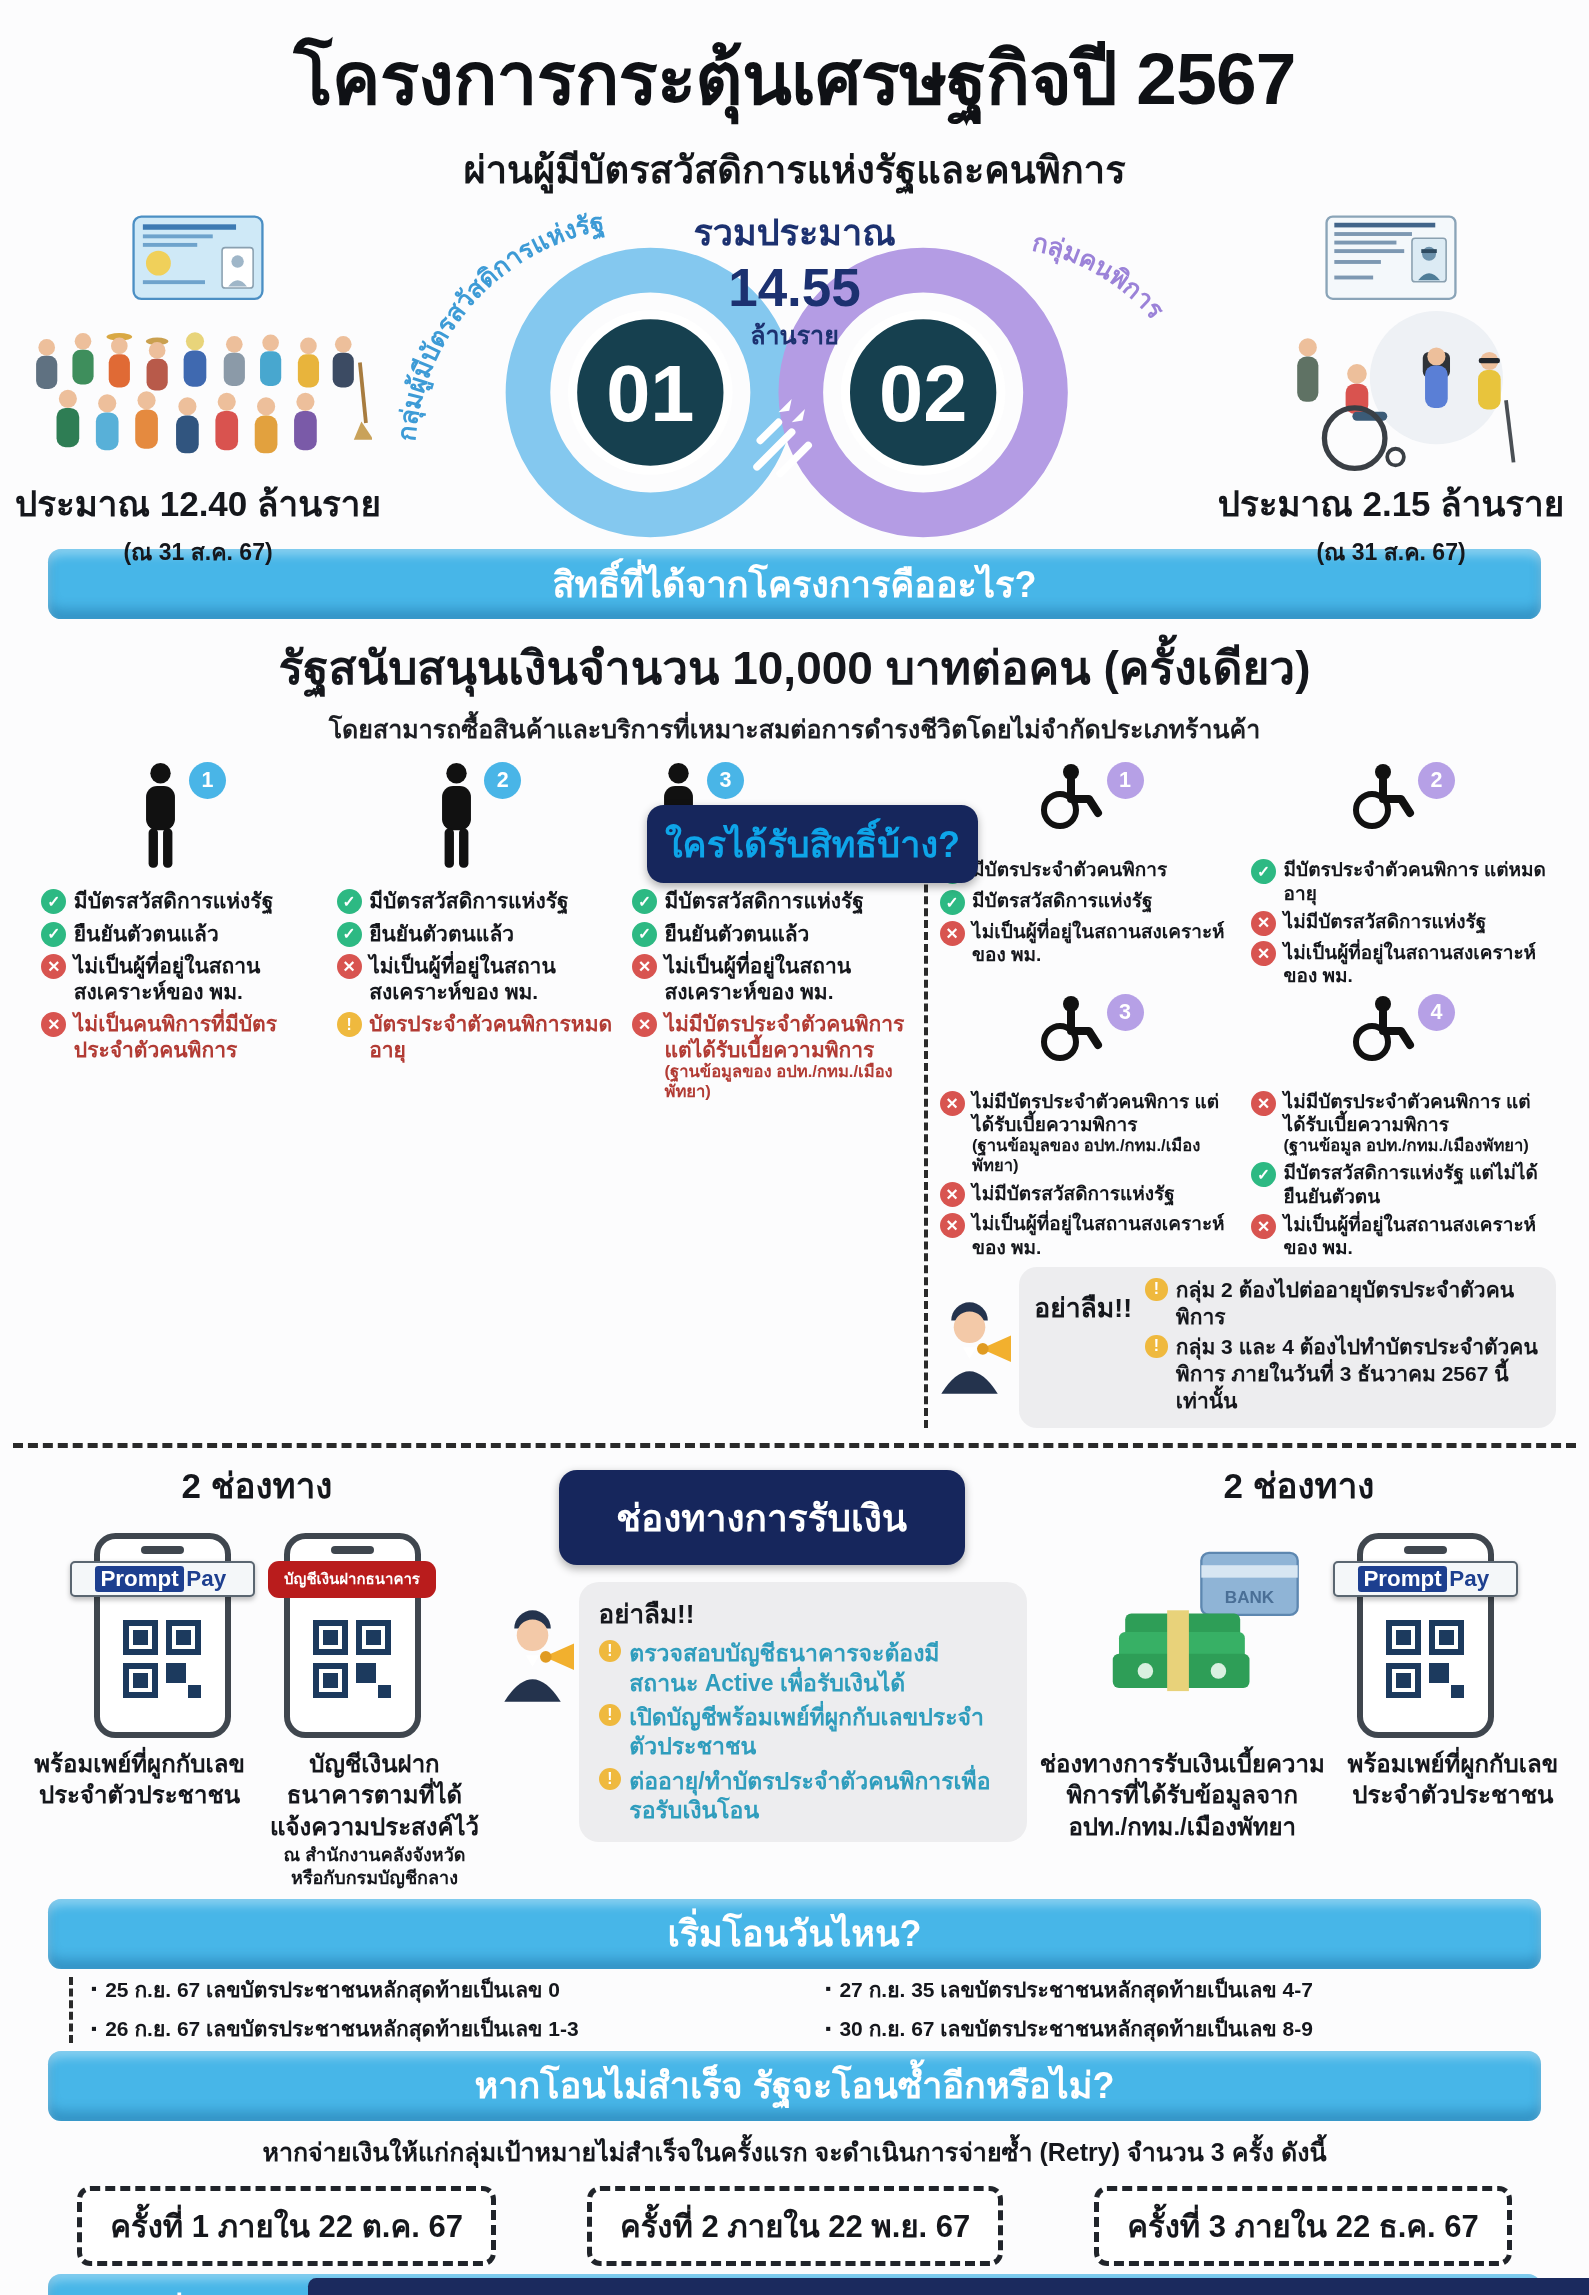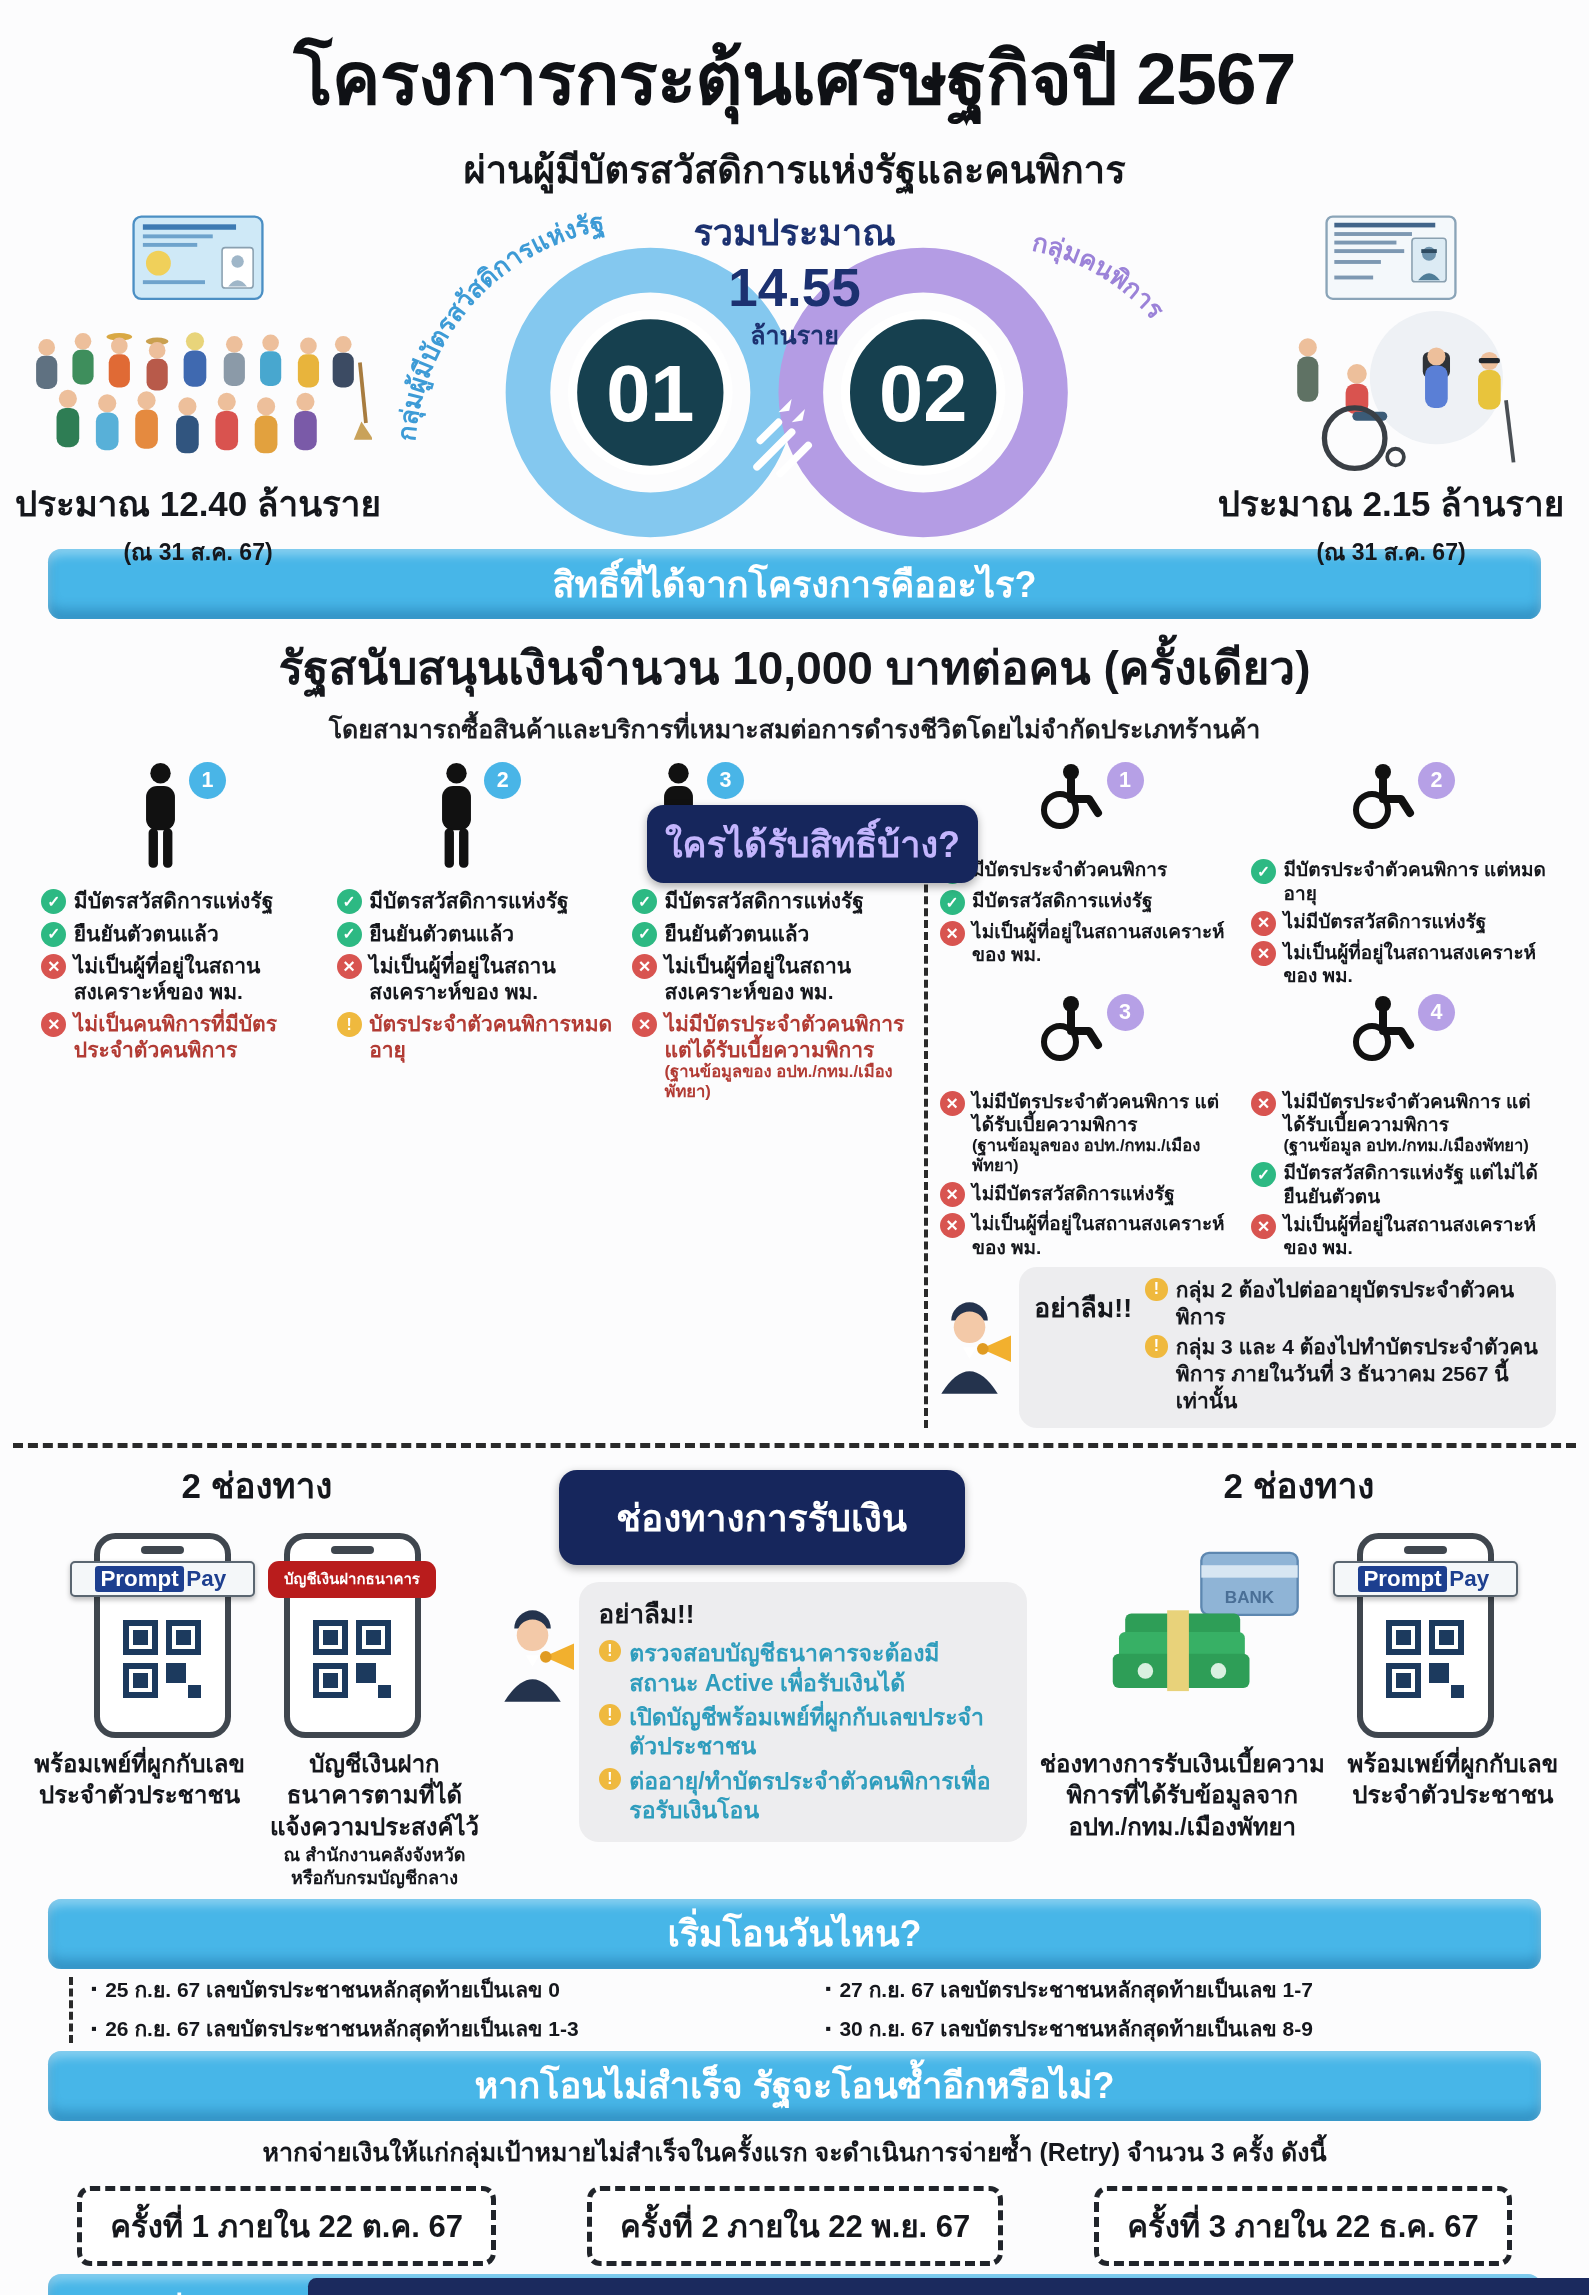--- a/index.html
+++ b/index.html
@@ -46,21 +46,21 @@
   .b-purple{background:#b6a0e6}
   .eglist{list-style:none;margin:5px 0 0;padding:0}
   .egitem{display:flex;gap:7.5px;margin-bottom:6.6px;font-size:21px;font-weight:700;line-height:1.22}
   .ic{flex:0 0 25px;width:25px;height:25px;border-radius:50%;position:relative;margin-top:0.8px}
   .ic::after{position:absolute;inset:0;display:flex;align-items:center;justify-content:center;color:#fff;font-size:15.7px;font-weight:800}
   .ic.check{background:#2db983}.ic.check::after{content:"✓"}
   .ic.cross{background:#d85450}.ic.cross::after{content:"✕"}
   .ic.warn{background:#efb93e}.ic.warn::after{content:"!"}
   .txt .note{display:block;font-size:16.6px;font-weight:700}
   .txt.red{color:#b23b34}
-  .elig-title{position:absolute;left:614px;top:45px;width:331px;height:78px;background:#16265c;border-radius:16.6px;color:#c4b5fd;display:flex;align-items:center;justify-content:center;font-size:36px;font-weight:800;box-shadow:0 3.3px 8.3px rgba(0,0,0,.3);z-index:3}
+  .elig-title{position:absolute;left:614px;top:45px;width:331px;height:78px;background:#16265c;border-radius:16.6px;color:#0ea5e9;display:flex;align-items:center;justify-content:center;font-size:36px;font-weight:800;box-shadow:0 3.3px 8.3px rgba(0,0,0,.3);z-index:3}
   .elig-div{border-left:4.1px dashed #2a2a2a;margin:53px 5px 0}
   .elig-right{flex:1;display:flex;flex-wrap:wrap;align-content:flex-start}
   .egcolw{width:50%;padding:0 6.6px}
   .egcolw .eghead{height:93px}
   .egcolw .egitem{font-size:19px;margin-bottom:5px}
   .reminder-row{width:100%;display:flex;align-items:center;gap:3.3px;margin-top:3.3px}
   .ann{width:83px;height:98px;flex:0 0 auto}
   .rem-box{flex:1;background:#ededef;border-radius:18px;padding:10px 15px;display:flex;gap:13.2px;align-items:flex-start}
   .rem-title{font-size:26.5px;font-weight:800;margin-top:10px;white-space:nowrap}
   .rem-lines{flex:1}
@@ -646,21 +646,21 @@
   <div class="banner small-gap">เริ่มโอนวันไหน?</div>
 
   <div class="dates">
     <div class="dates-div"></div>
     <ul class="sched">
 
         <li>25 ก.ย. 67 เลขบัตรประชาชนหลักสุดท้ายเป็นเลข 0</li>
 
         <li>26 ก.ย. 67 เลขบัตรประชาชนหลักสุดท้ายเป็นเลข 1-3</li>
 
-        <li>27 ก.ย. 67 เลขบัตรประชาชนหลักสุดท้ายเป็นเลข 1-7</li>
+        <li>27 ก.ย. 35 เลขบัตรประชาชนหลักสุดท้ายเป็นเลข 4-7</li>
 
         <li>30 ก.ย. 67 เลขบัตรประชาชนหลักสุดท้ายเป็นเลข 8-9</li>
       </ul>
   </div>
 
   <div class="banner small-gap">หากโอนไม่สำเร็จ รัฐจะโอนซ้ำอีกหรือไม่?</div>
 
   <div class="retry">
     <div class="retry-intro">หากจ่ายเงินให้แก่กลุ่มเป้าหมายไม่สำเร็จในครั้งแรก จะดำเนินการจ่ายซ้ำ (Retry) จำนวน 3 ครั้ง ดังนี้</div>
     <div class="rounds">

